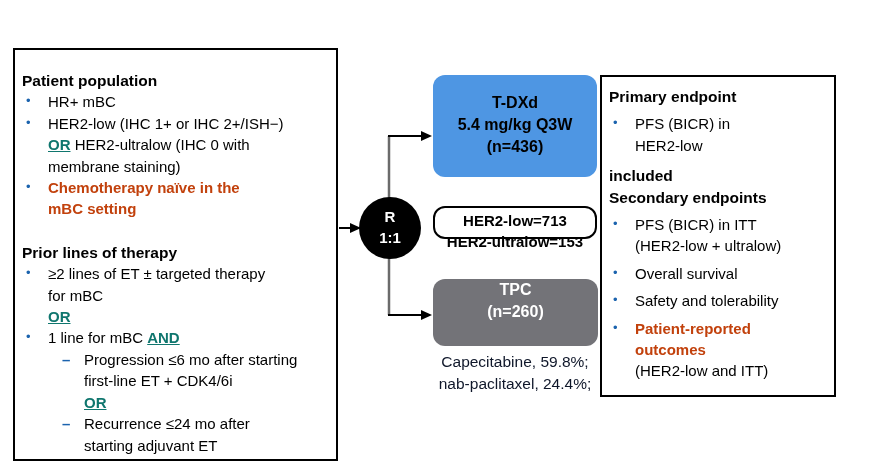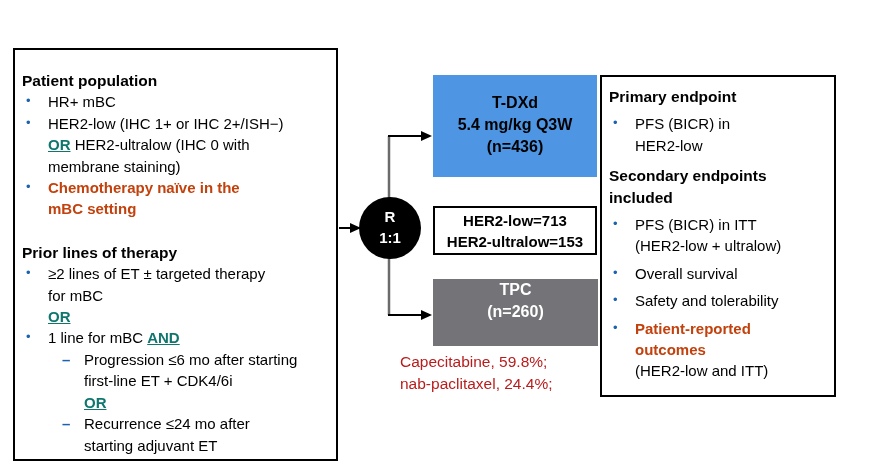--- a/index.html
+++ b/index.html
@@ -26,29 +26,29 @@
   .marker-dash{position:absolute;left:47px;color:#1b63ae;font-weight:bold;}
   .seg-blue{color:#c2410c;font-weight:bold;}
   .seg-link{color:#0f766e;font-weight:bold;text-decoration:underline;}
 
   
   .rand-circle{left:359px;top:197px;width:62px;height:62px;border-radius:50%;
                background:#000;color:#fff;text-align:center;font-weight:bold;
                font-size:15px;line-height:21px;padding-top:9px;box-sizing:border-box;}
 
   
-  .arm{box-sizing:border-box;text-align:center;font-weight:bold;}
+  .arm{box-sizing:border-box;text-align:center;font-weight:bold;border-radius:12px;}
   .tdxd-box{left:433px;top:75px;width:164px;height:102px;background:#4e96e3;
             color:#000;font-size:16px;line-height:22px;padding-top:17px;}
-  .subgroup-box{left:433px;top:206px;width:164px;height:49px;background:#fff;
+  .subgroup-box{left:433px;top:206px;width:164px;height:33px;background:#fff;
                 border:2px solid #000;color:#000;font-size:15px;line-height:21px;
                 padding-top:2px;}
   .tpc-box{left:433px;top:279px;width:165px;height:67px;background:#737378;
            color:#fff;font-size:16px;line-height:22px;padding-top:0;}
-  .tpc-note{left:400px;top:351px;width:230px;text-align:left;color:#b91c1c;
+  .tpc-note{left:400px;top:351px;width:230px;text-align:center;color:#0f172a;
             font-size:15.5px;line-height:21.5px;font-weight:normal;}
 </style>
 </head>
 <body>
 
 <div class="canvas">
 
   <svg class="connectors" viewBox="0 0 875 465" xmlns="http://www.w3.org/2000/svg">
 
     <line x1="339" y1="228" x2="351" y2="228" stroke="#000000" stroke-width="2"></line>
@@ -109,22 +109,22 @@
     <div>Capecitabine, 59.8%;</div>
     <div>nab-paclitaxel, 24.4%;</div>
   </div>
 
   <div class="panel abs right-box">
       <div class="line title"><span>Primary endpoint</span></div>
       <div class="line gap-s"></div>
       <div class="line bullet"><span class="marker">•</span><span>PFS (BICR) in</span></div>
       <div class="line cont"><span>HER2-low</span></div>
       <div class="line gap-m"></div>
+      <div class="line title"><span>included</span></div>
       <div class="line title"><span>Secondary endpoints</span></div>
-      <div class="line title"><span>included</span></div>
       <div class="line gap-s"></div>
       <div class="line bullet"><span class="marker">•</span><span>PFS (BICR) in ITT</span></div>
       <div class="line cont"><span>(HER2-low + ultralow)</span></div>
       <div class="line gap-s"></div>
       <div class="line bullet"><span class="marker">•</span><span>Overall survival</span></div>
       <div class="line gap-s"></div>
       <div class="line bullet"><span class="marker">•</span><span>Safety and tolerability</span></div>
       <div class="line gap-s"></div>
       <div class="line bullet"><span class="marker">•</span><span class="seg-blue">Patient-reported</span></div>
       <div class="line cont"><span class="seg-blue">outcomes</span></div>

